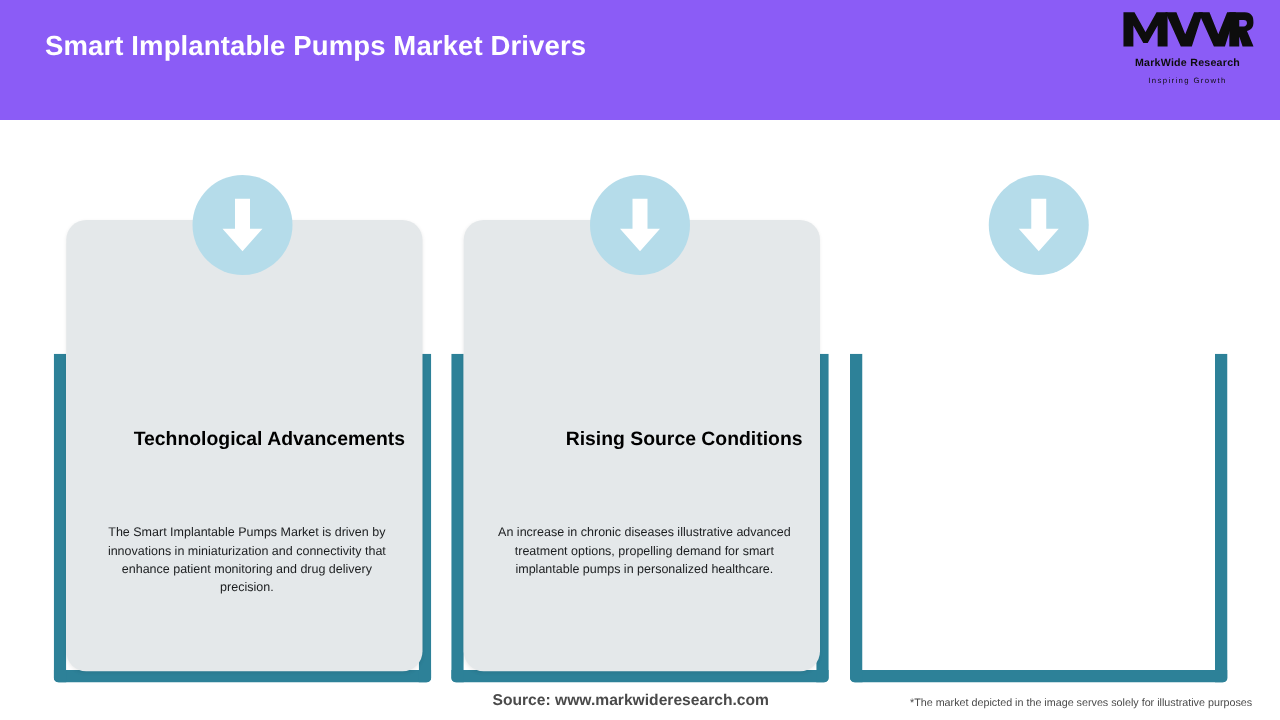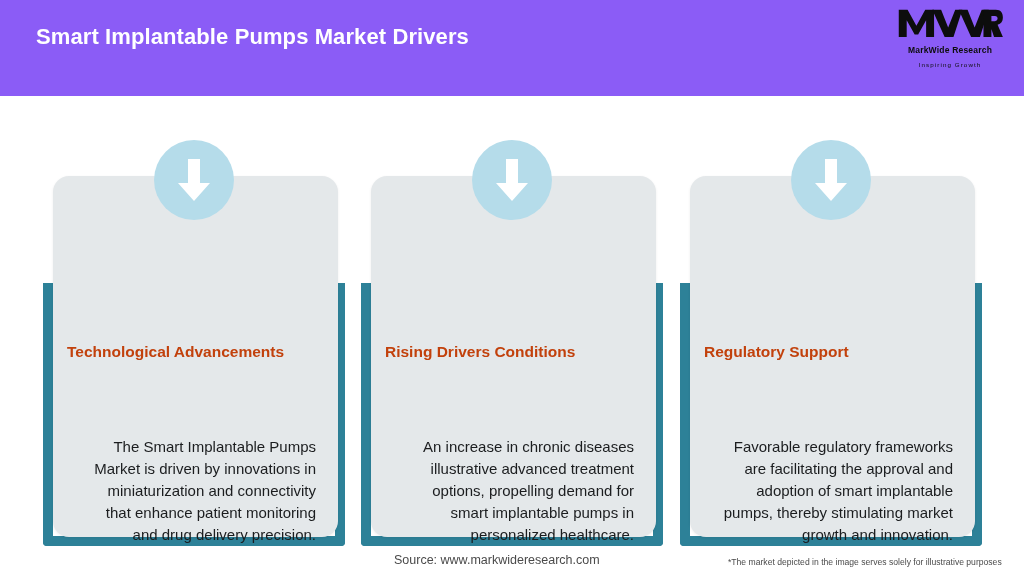--- a/index.html
+++ b/index.html
@@ -124,46 +124,46 @@
     justify-content: center;
     z-index: 3;
   }
   .card-icon svg { display: block; }
 
   .card-title {
     position: absolute;
     left: 14px;
     right: 14px;
     top: 167px;
-    text-align: left;
+    text-align: right;
     font-size: 15.5px;
     font-weight: bold;
-    color: #c2410c;
+    color: #000000;
     line-height: 1.2;
   }
 
   .card-body {
     position: absolute;
     left: 26px;
     right: 22px;
-    top: 260px;
-    font-size: 15px;
+    top: 244px;
+    font-size: 10px;
     line-height: 1.47;
     color: #1b1d1f;
-    text-align: right;
+    text-align: center;
   }
 
   
   .footer-source {
     position: absolute;
     left: 394px;
     top: 560px;
     transform: translateY(-50%);
     font-size: 12.5px;
-    font-weight: normal;
+    font-weight: bold;
     color: #4a4a4a;
     white-space: nowrap;
   }
   .footer-note {
     position: absolute;
     left: 728px;
     top: 562px;
     transform: translateY(-50%);
     font-size: 8.6px;
     color: #4a4a4a;
@@ -201,36 +201,32 @@
     <div class="card-icon">
       <svg width="40" height="46" viewBox="0 0 40 46">
         <path d="M14 2 L26 2 L26 26 L36 26 L20 44 L4 26 L14 26 Z" fill="#ffffff"></path>
       </svg>
     </div>
   </div>
 
   <div class="card-wrap c2">
     <div class="card-frame"></div>
     <div class="card">
-      <div class="card-title">Rising Drivers Conditions</div>
+      <div class="card-title">Rising Source Conditions</div>
       <div class="card-body">An increase in chronic diseases illustrative advanced treatment options, propelling demand for smart implantable pumps in personalized healthcare.</div>
     </div>
     <div class="card-icon">
       <svg width="40" height="46" viewBox="0 0 40 46">
         <path d="M14 2 L26 2 L26 26 L36 26 L20 44 L4 26 L14 26 Z" fill="#ffffff"></path>
       </svg>
     </div>
   </div>
 
   <div class="card-wrap c3">
     <div class="card-frame"></div>
-    <div class="card">
-      <div class="card-title">Regulatory Support</div>
-      <div class="card-body">Favorable regulatory frameworks are facilitating the approval and adoption of smart implantable pumps, thereby stimulating market growth and innovation.</div>
-    </div>
     <div class="card-icon">
       <svg width="40" height="46" viewBox="0 0 40 46">
         <path d="M14 2 L26 2 L26 26 L36 26 L20 44 L4 26 L14 26 Z" fill="#ffffff"></path>
       </svg>
     </div>
   </div>
 
 </div>
 
 <div class="footer-source">Source: www.markwideresearch.com</div>

